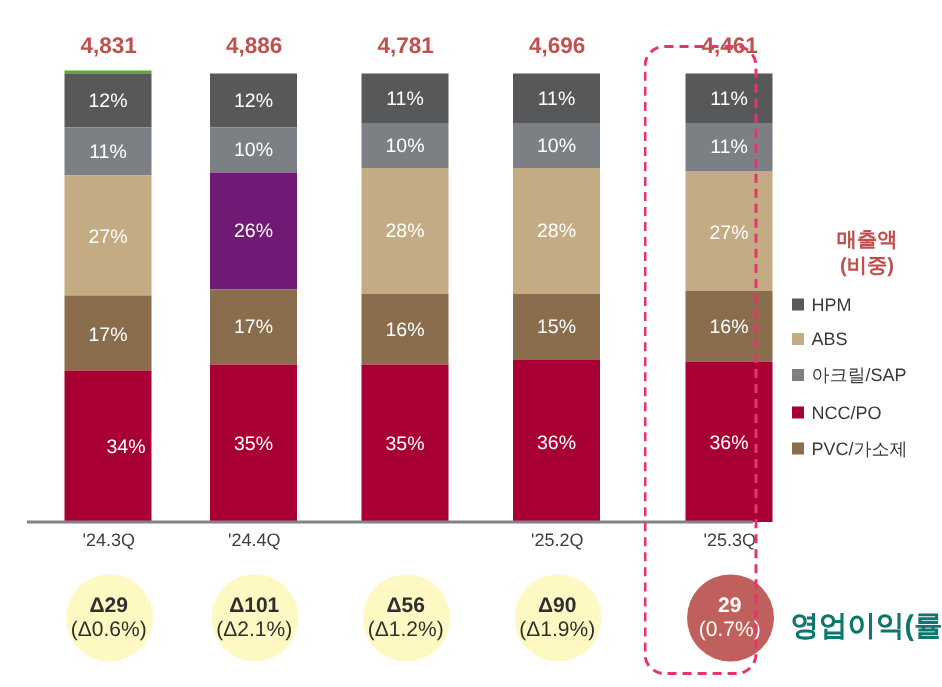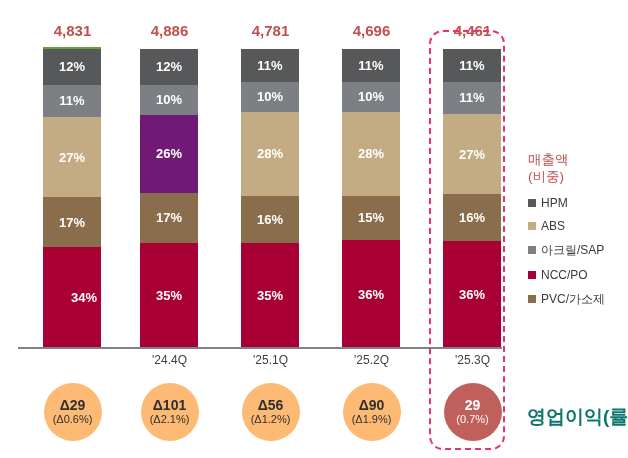--- a/index.html
+++ b/index.html
@@ -59,21 +59,21 @@
     flex-direction: column;
   }
 
   .seg {
     position: relative;
     display: flex;
     align-items: center;
     justify-content: center;
     color: #ffffff;
     font-size: 13px;
-    font-weight: bold;
+    font-weight: normal;
     box-sizing: border-box;
     text-align: right;
   }
   .seg span { line-height: 1; }
 
   .topline {
     position: absolute;
     left: 21px;
     width: 58px;
     height: 2px;
@@ -105,30 +105,30 @@
     position: absolute;
     top: 383px;
     left: 21.5px;
     width: 58px;
     height: 58px;
     border-radius: 50%;
     display: flex;
     flex-direction: column;
     align-items: center;
     justify-content: center;
-    background: #fdba74;
+    background: #fef9c3;
     color: #2f2f2f;
   }
   .bubble .b-main {
     font-size: 14px;
     font-weight: bold;
     line-height: 1.05;
   }
   .bubble .b-sub {
-    font-size: 11px;
+    font-size: 14px;
     line-height: 1.2;
     margin-top: 1px;
   }
   .bubble.highlight {
     background: #c0605c;
     color: #ffffff;
   }
 
   
   .highlight-box {
@@ -146,21 +146,22 @@
   
   .legend {
     position: absolute;
     left: 528px;
     top: 152px;
     width: 100px;
   }
   .legend-title {
     color: #c0504d;
     font-size: 13.5px;
-    font-weight: normal;
+    font-weight: bold;
+    text-align: center;
     line-height: 1.25;
     margin-bottom: 10px;
   }
   .legend-item {
     display: flex;
     align-items: center;
     margin-bottom: 9px;
     font-size: 12px;
     color: #3a3a3a;
   }
@@ -201,20 +202,21 @@
             <div class="seg" style="flex: 27 0 0px; background: rgb(195, 171, 131);">
               <span>27%</span>
             </div>
             <div class="seg" style="flex: 17 0 0px; background: rgb(138, 109, 76);">
               <span>17%</span>
             </div>
             <div class="seg" style="flex: 34 0 0px; background: rgb(168, 0, 52); padding-left: 24px;">
               <span>34%</span>
             </div>
           </div>
+          <div class="xtick">'24.3Q</div>
           <div class="bubble">
             <div class="b-main">Δ29</div>
             <div class="b-sub">(Δ0.6%)</div>
           </div>
         </div>
         <div class="col" style="left: 119px;">
           <div class="total-label">4,886</div>
           <div class="bar" style="height: 299px;">
             <div class="seg" style="flex: 12 0 0px; background: rgb(86, 88, 90);">
               <span>12%</span>
@@ -250,21 +252,20 @@
             <div class="seg" style="flex: 28 0 0px; background: rgb(195, 171, 131);">
               <span>28%</span>
             </div>
             <div class="seg" style="flex: 16 0 0px; background: rgb(138, 109, 76);">
               <span>16%</span>
             </div>
             <div class="seg" style="flex: 35 0 0px; background: rgb(168, 0, 52);">
               <span>35%</span>
             </div>
           </div>
-          <div class="xtick">'25.1Q</div>
           <div class="bubble">
             <div class="b-main">Δ56</div>
             <div class="b-sub">(Δ1.2%)</div>
           </div>
         </div>
         <div class="col" style="left: 321px;">
           <div class="total-label">4,696</div>
           <div class="bar" style="height: 299px;">
             <div class="seg" style="flex: 11 0 0px; background: rgb(86, 88, 90);">
               <span>11%</span>
@@ -281,21 +282,21 @@
             <div class="seg" style="flex: 36 0 0px; background: rgb(168, 0, 52);">
               <span>36%</span>
             </div>
           </div>
           <div class="xtick">'25.2Q</div>
           <div class="bubble">
             <div class="b-main">Δ90</div>
             <div class="b-sub">(Δ1.9%)</div>
           </div>
         </div>
-        <div class="col" style="left: 422px;">
+        <div class="col" style="left: 436px;">
           <div class="total-label">4,461</div>
           <div class="bar" style="height: 299px;">
             <div class="seg" style="flex: 11 0 0px; background: rgb(86, 88, 90);">
               <span>11%</span>
             </div>
             <div class="seg" style="flex: 11 0 0px; background: rgb(124, 128, 132);">
               <span>11%</span>
             </div>
             <div class="seg" style="flex: 27 0 0px; background: rgb(195, 171, 131);">
               <span>27%</span>

